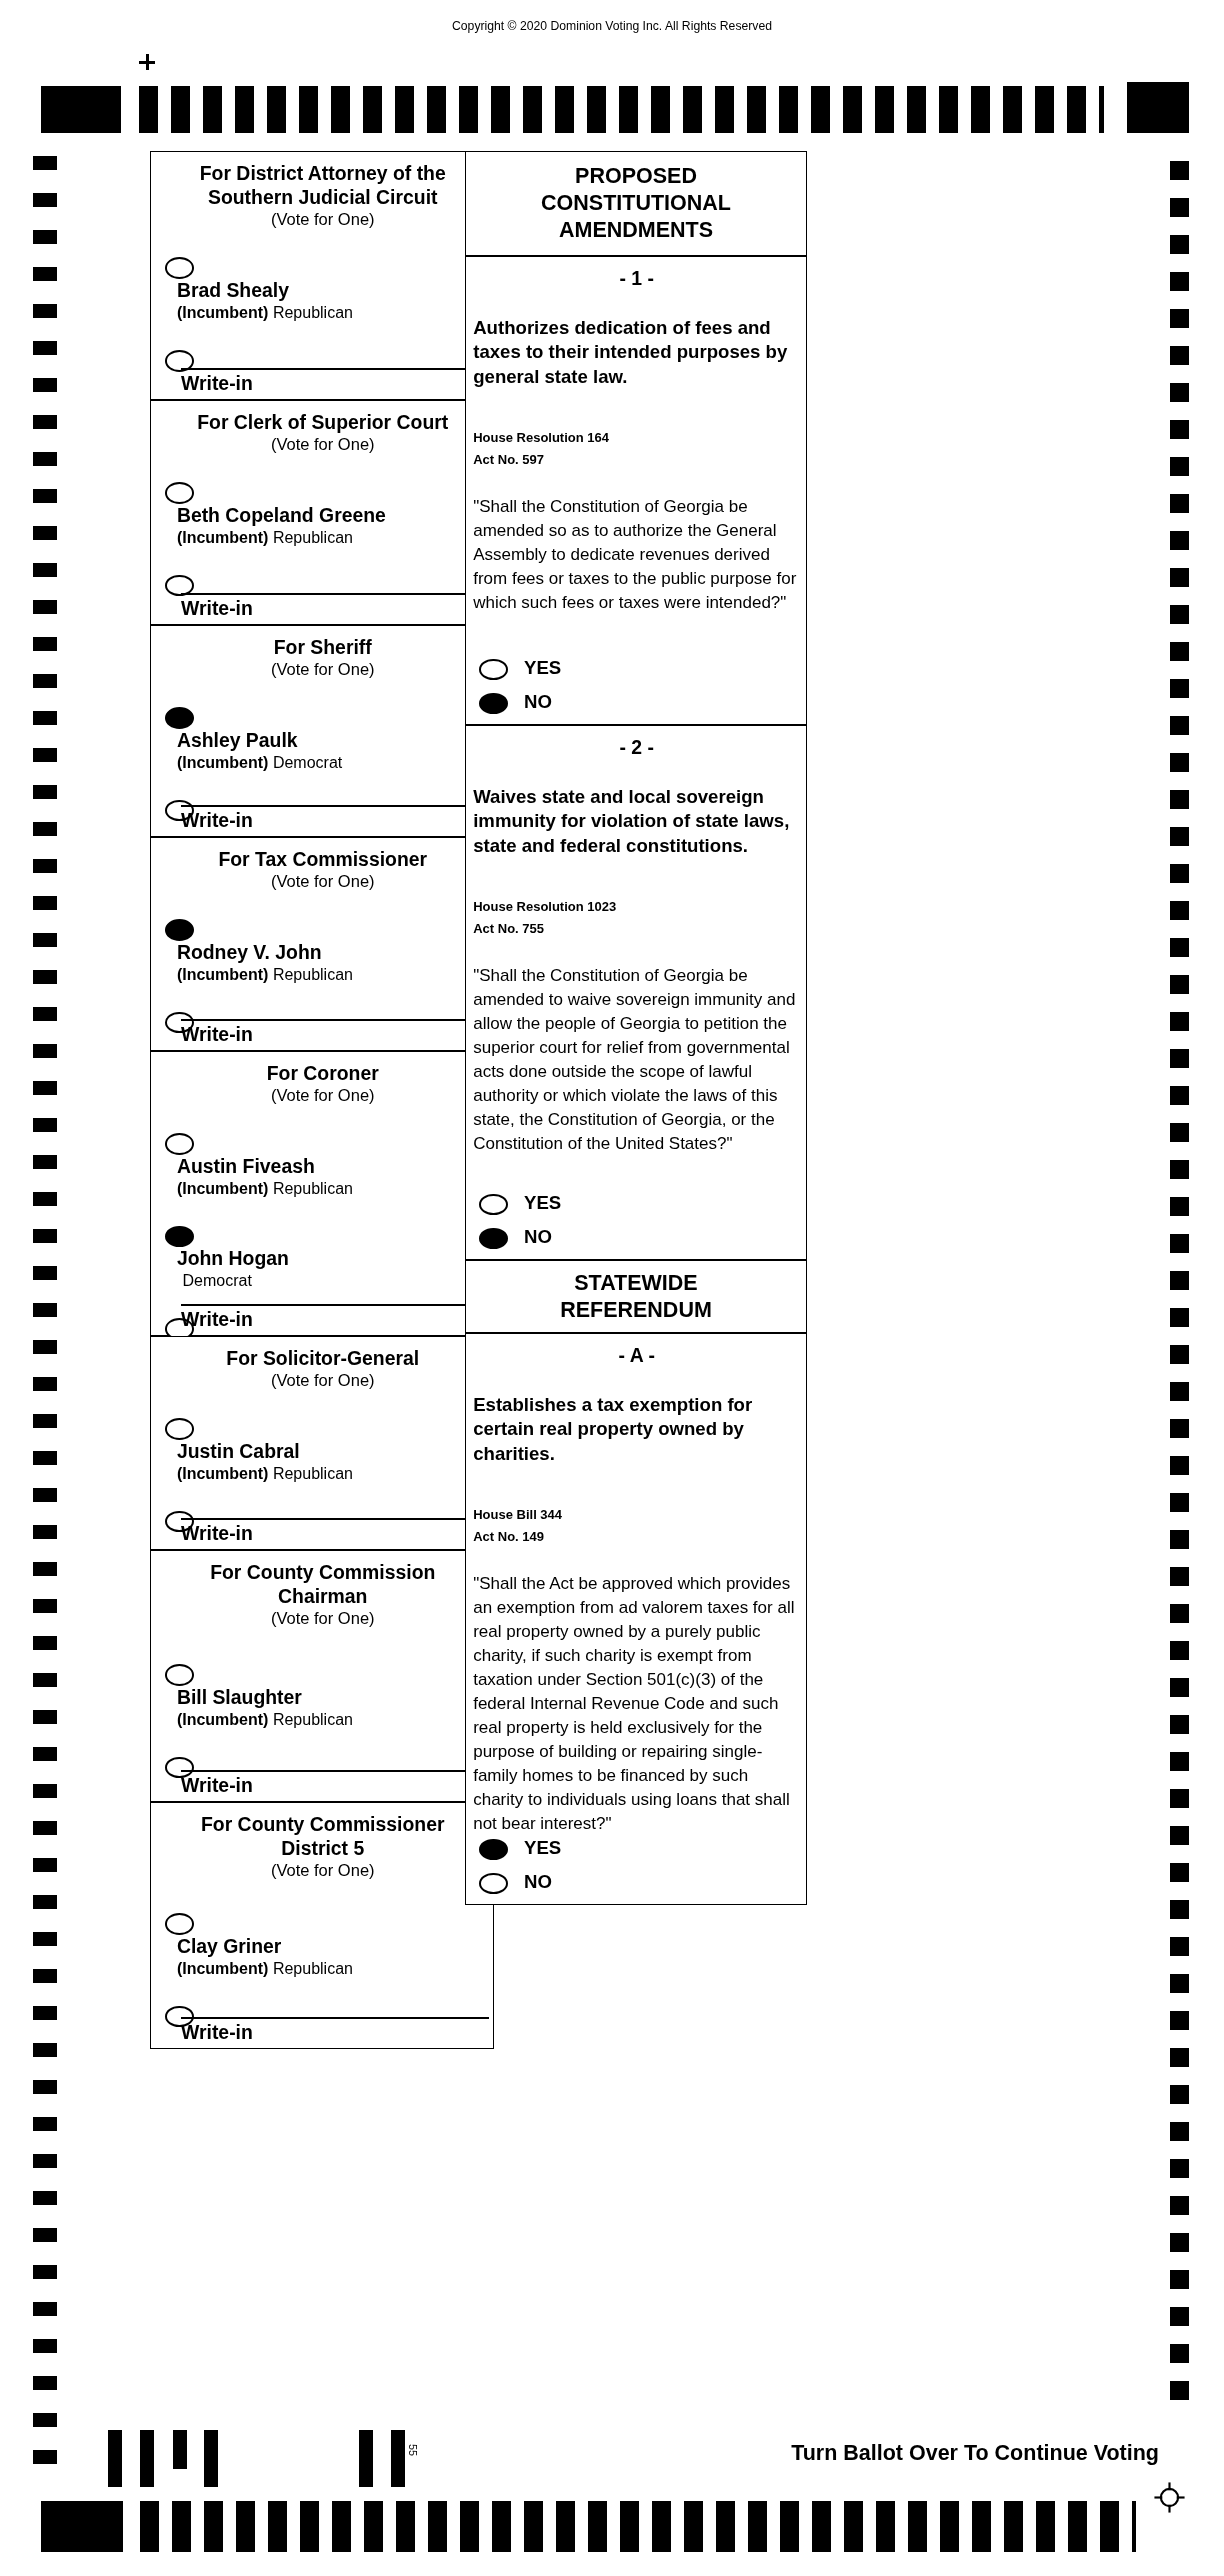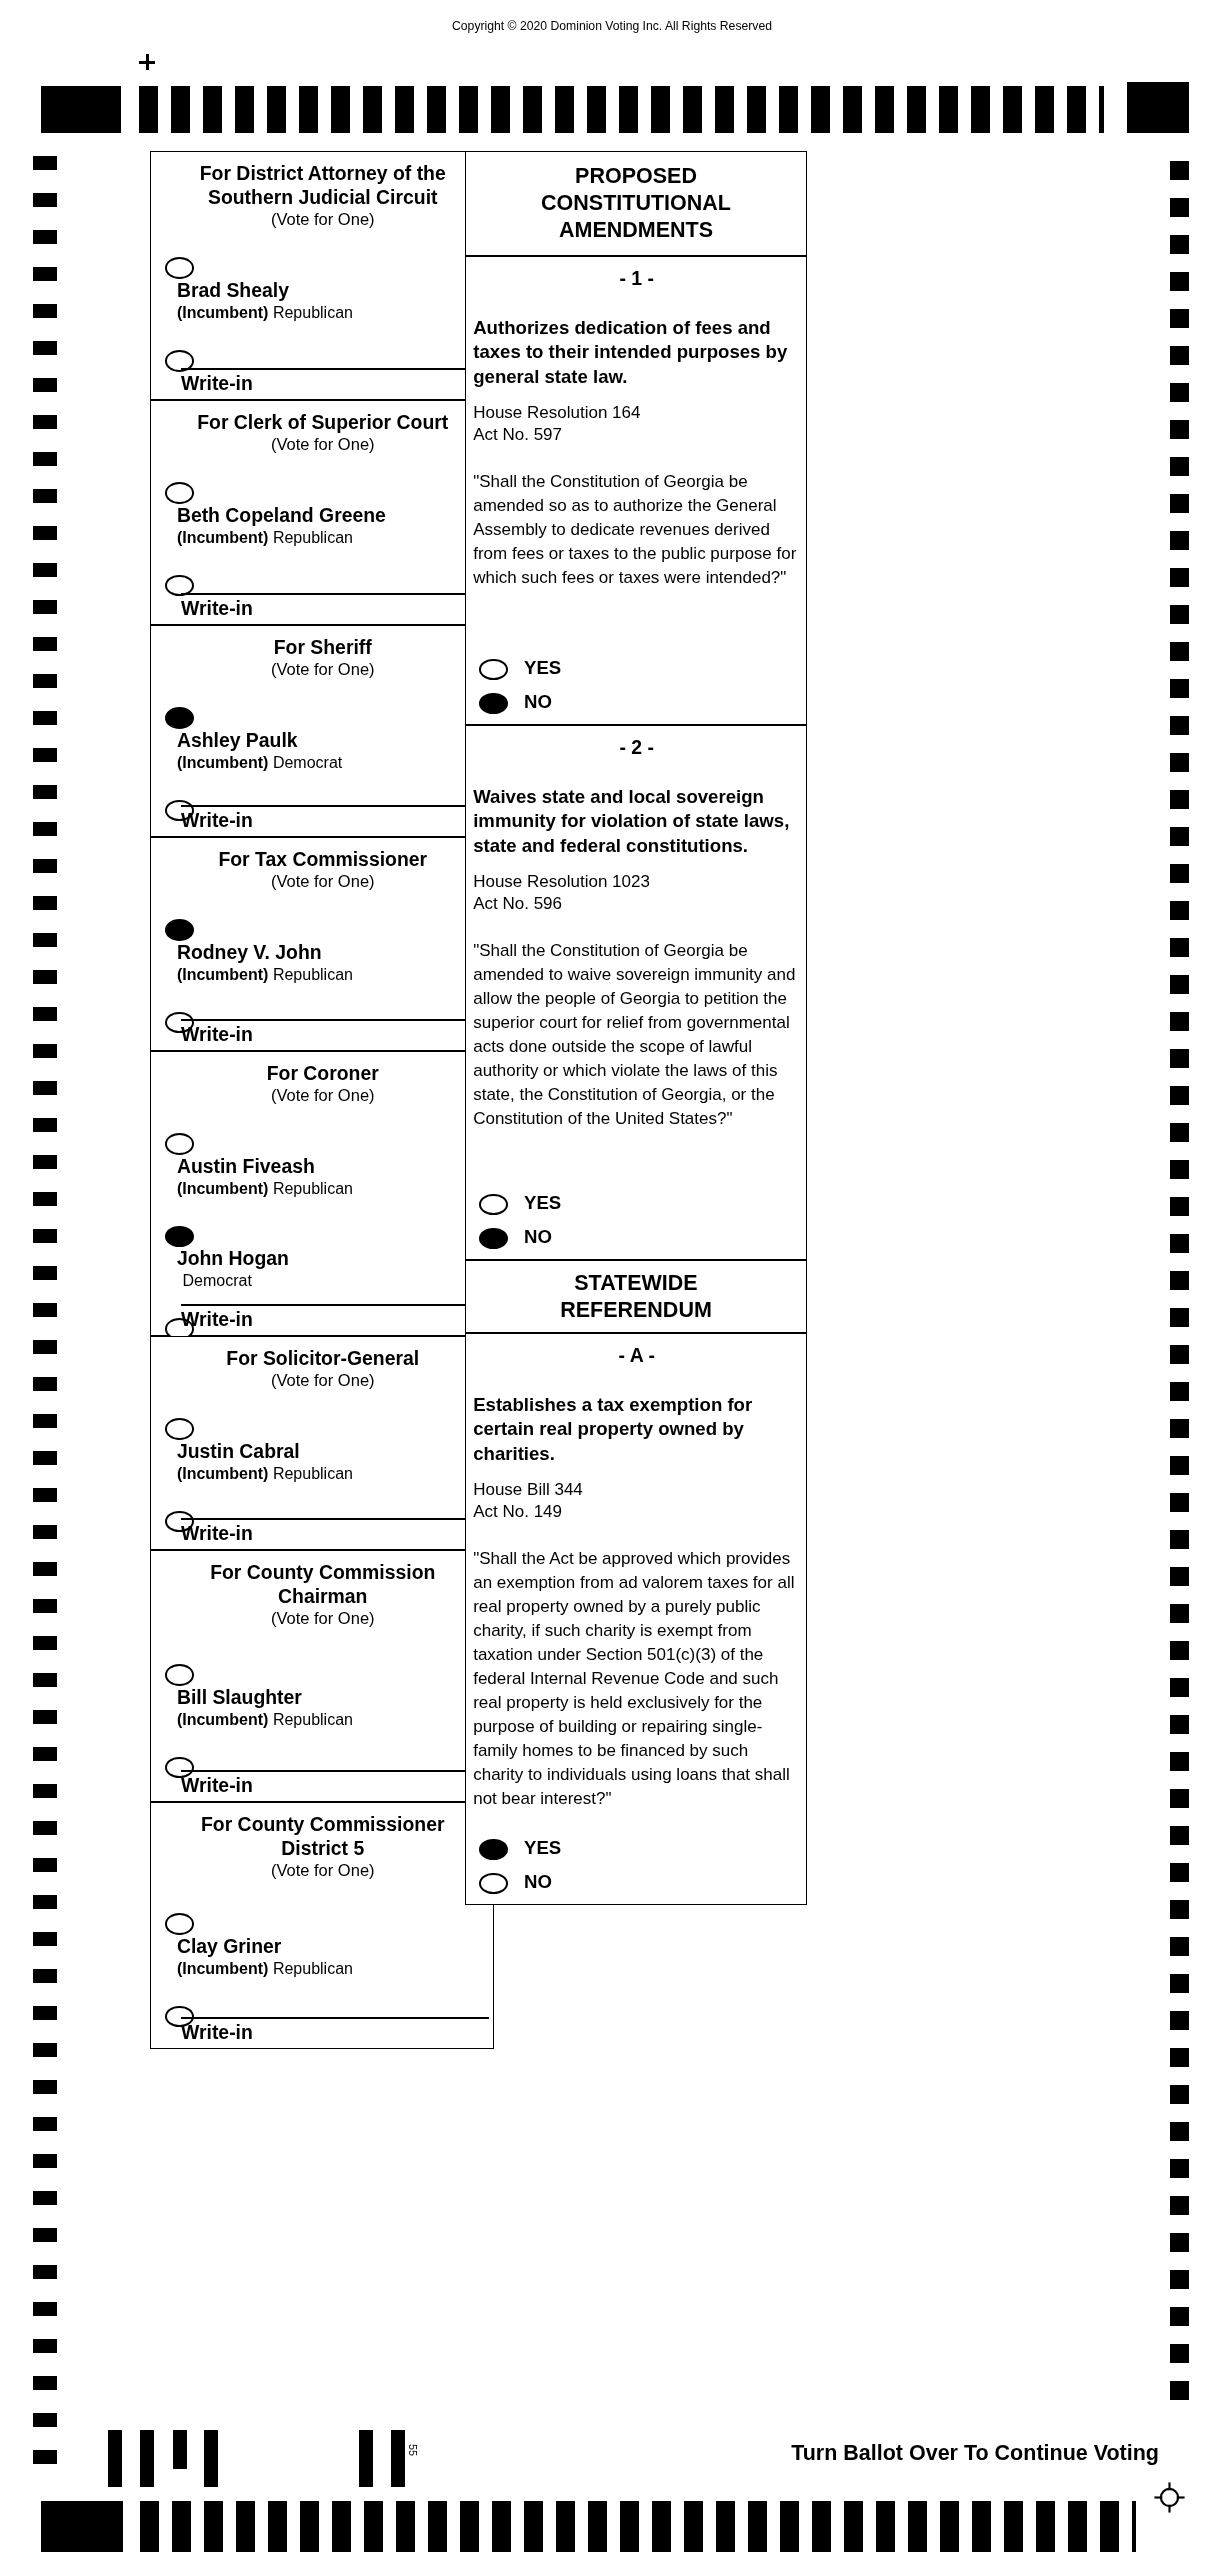--- a/index.html
+++ b/index.html
@@ -39,21 +39,21 @@
   .opt-name{font-size:19.4px;font-weight:bold;line-height:23px;}
   .opt-party{font-size:16px;line-height:21.5px;}
   .opt-party .inc{font-weight:bold;}
   .writein{position:absolute;left:30px;right:4.3px;bottom:4.3px;border-top:2.2px solid #000;padding-top:1.4px;}
   .writein-label{font-size:19.4px;font-weight:bold;}
   .header-box{display:flex;flex-direction:column;justify-content:center;text-align:center;}
   .header-line{font-size:21.5px;font-weight:bold;line-height:27px;}
   .measure{padding:0 5.7px 0 7.2px;}
   .m-number{margin-top:10px;text-align:center;font-size:19.4px;font-weight:bold;}
   .m-summary{margin:26px 7.2px 0 0;font-size:18.6px;font-weight:bold;line-height:24.4px;}
-  .m-refs{margin-top:13px;font-size:17px;line-height:21.5px;}
+  .m-refs{margin-top:38px;font-size:13px;line-height:21.5px;font-weight:bold;}
   .m-question{margin-top:24.4px;font-size:17px;line-height:24px;}
   .choices{position:absolute;left:13px;bottom:10px;}
   .choice{display:flex;align-items:center;margin-top:10px;}
   .choice-label{margin-left:16px;font-size:18.6px;font-weight:bold;}
 </style>
 </head>
 <body>
 
 <div class="page">
 
@@ -265,21 +265,21 @@
           <span class="choice-label">NO</span>
         </div>
       </div>
     </section>
 
     <section class="bbox measure" style="height:535px;">
       <div class="m-number">- 2 -</div>
       <div class="m-summary">Waives state and local sovereign immunity for violation of state laws, state and federal constitutions.</div>
       <div class="m-refs">
         <div>House Resolution 1023</div>
-        <div>Act No. 596</div>
+        <div>Act No. 755</div>
       </div>
       <div class="m-question">"Shall the Constitution of Georgia be amended to waive sovereign immunity and allow the people of Georgia to petition the superior court for relief from governmental acts done outside the scope of lawful authority or which violate the laws of this state, the Constitution of Georgia, or the Constitution of the United States?"</div>
       <div class="choices">
         <div class="choice">
           <div class="oval"></div>
           <span class="choice-label">YES</span>
         </div>
         <div class="choice">
           <div class="oval filled"></div>
           <span class="choice-label">NO</span>

